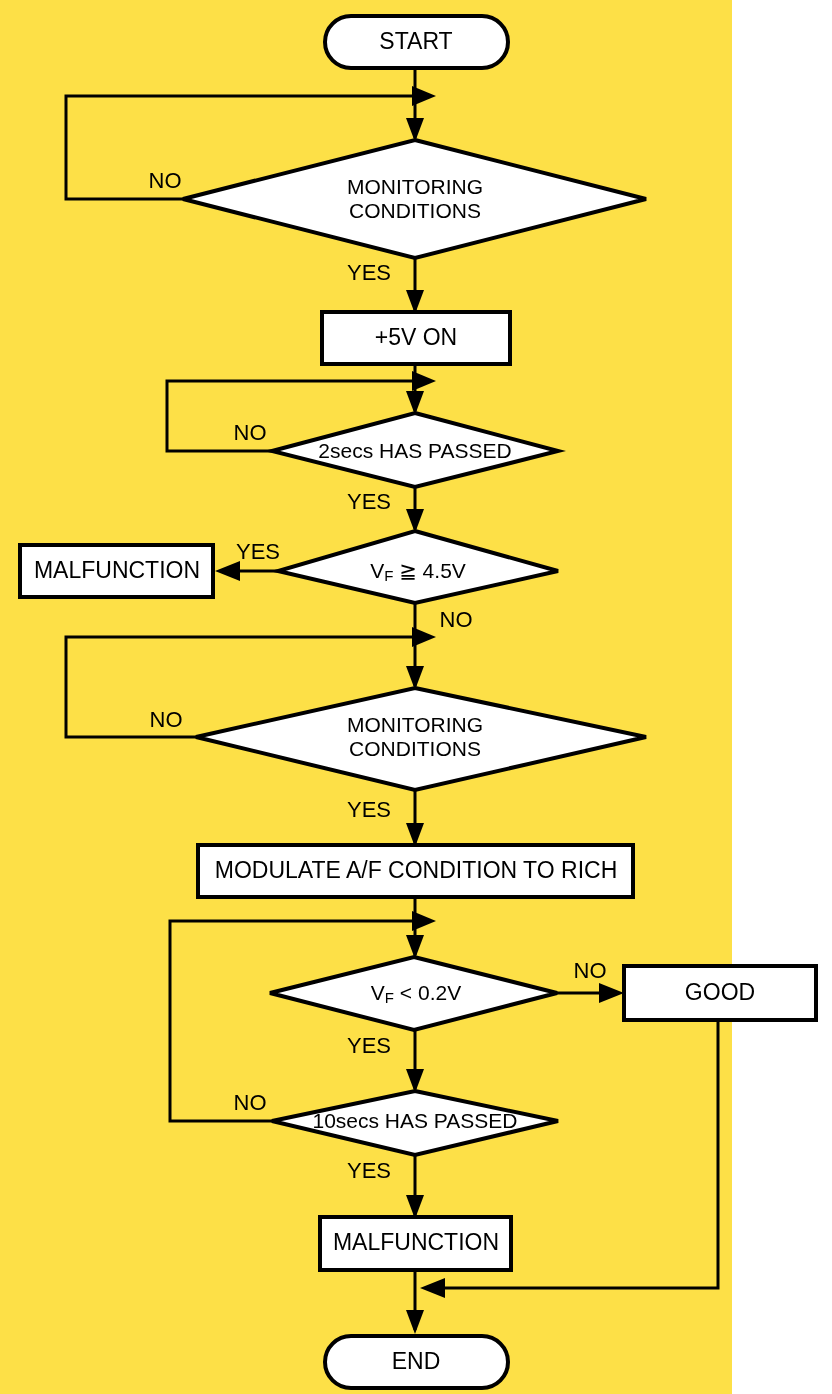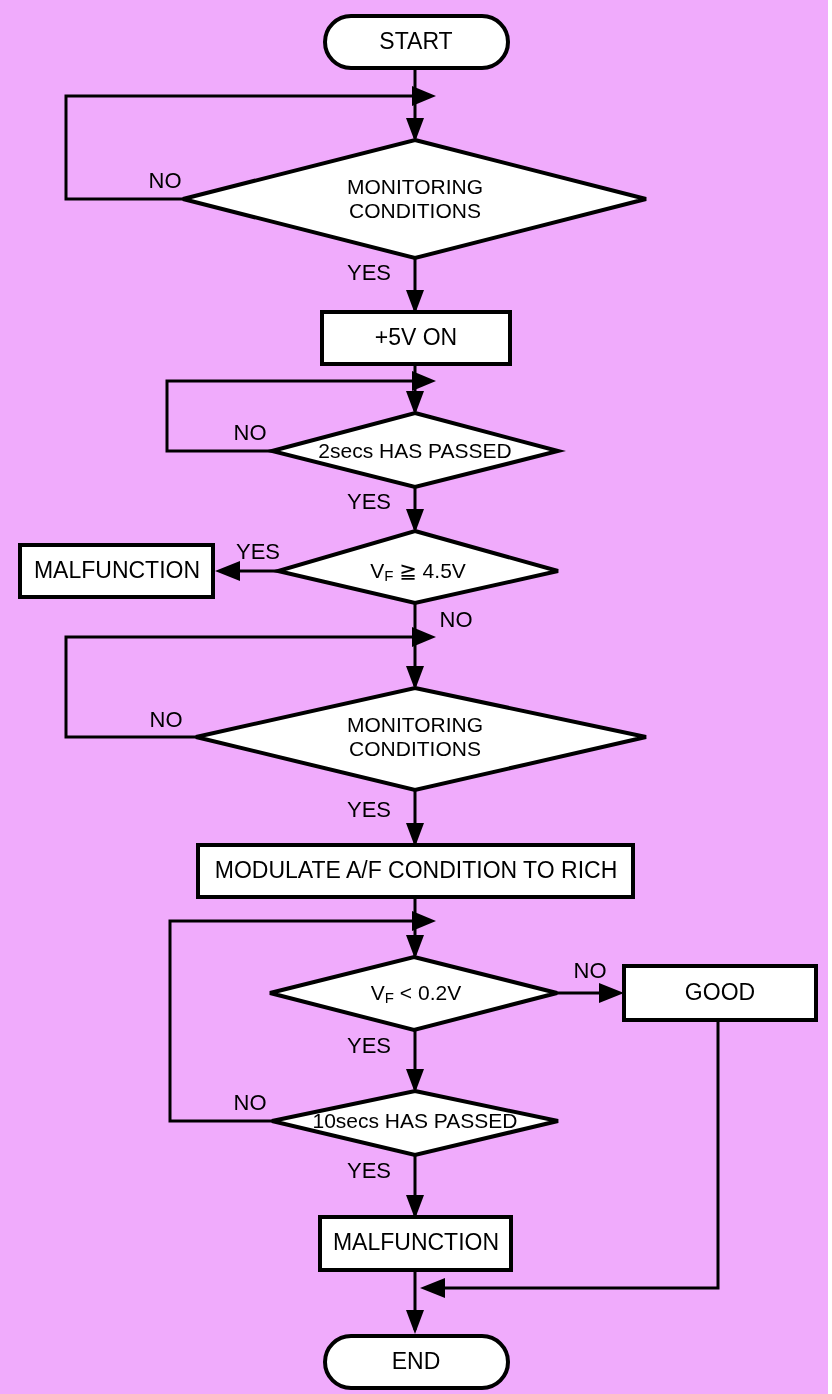--- a/index.html
+++ b/index.html
@@ -8,23 +8,23 @@
     background: #ffffff;
   }
   body {
     width: 832px;
     height: 1394px;
     font-family: "Liberation Sans", sans-serif;
     overflow: hidden;
   }
   #flowchart-root {
     position: relative;
-    width: 828px;
+    width: 732px;
     height: 1394px;
-    background: #f0abfc;
+    background: #fde047;
   }
   svg#flow-svg {
     display: block;
     width: 832px;
     height: 1394px;
   }
   .shape-outline {
     fill: #ffffff;
     stroke: #000000;
     stroke-width: 4;

